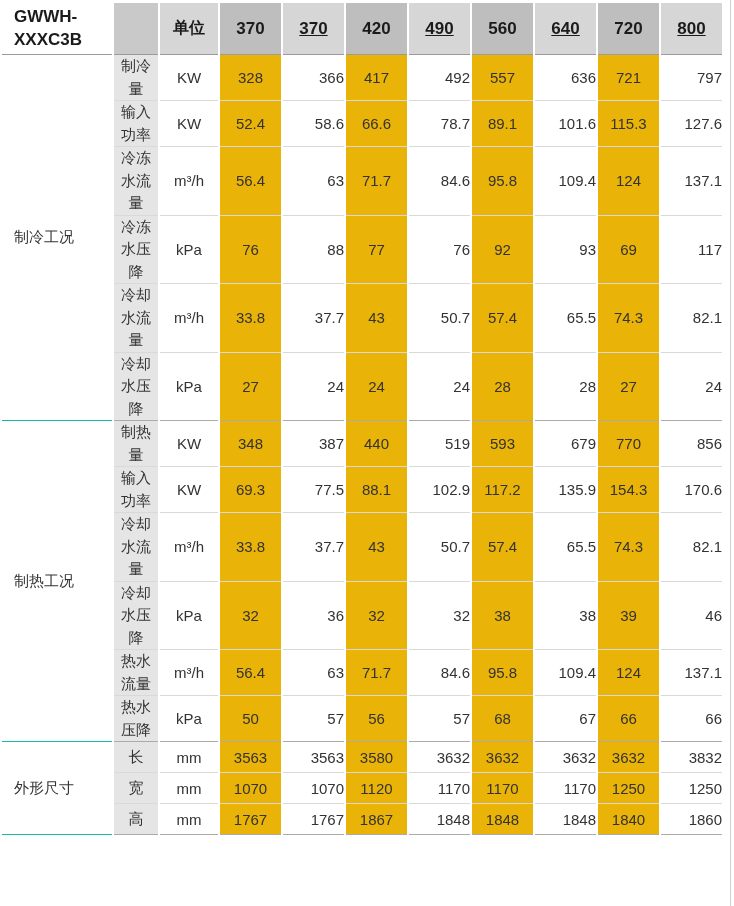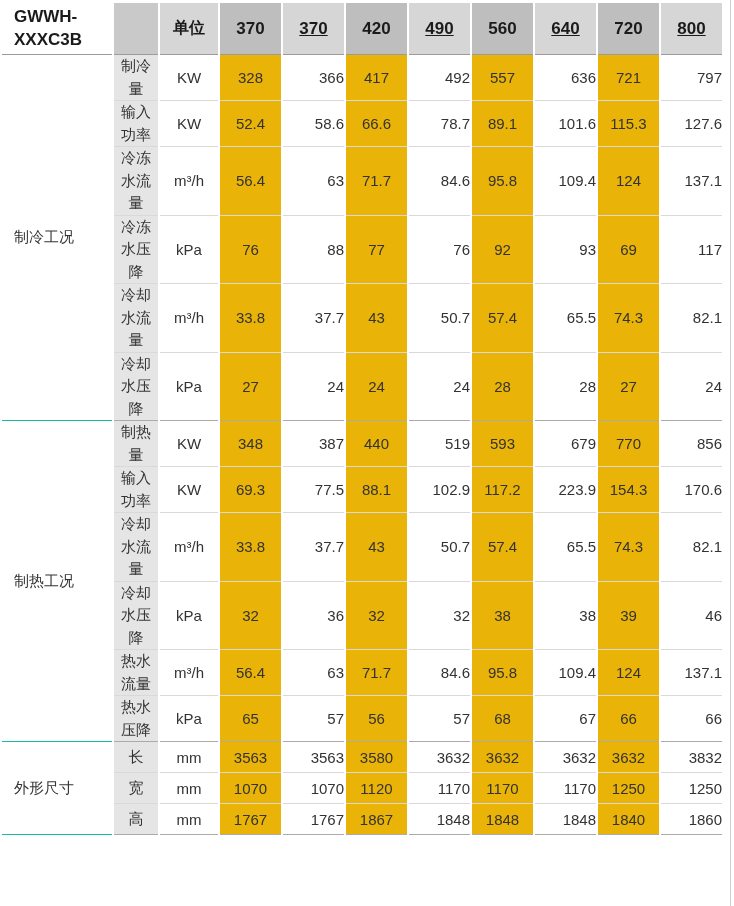--- a/index.html
+++ b/index.html
@@ -147,21 +147,21 @@
           <td class="val-light">856</td>
         </tr>
         <tr class="h2">
           <td class="label-cell">输入功率</td>
           <td class="unit-cell">KW</td>
           <td class="val-dark">69.3</td>
           <td class="val-light">77.5</td>
           <td class="val-dark">88.1</td>
           <td class="val-light">102.9</td>
           <td class="val-dark">117.2</td>
-          <td class="val-light">223.9</td>
+          <td class="val-light">135.9</td>
           <td class="val-dark">154.3</td>
           <td class="val-light">170.6</td>
         </tr>
         <tr class="h3">
           <td class="label-cell">冷却水流量</td>
           <td class="unit-cell">m³/h</td>
           <td class="val-dark">33.8</td>
           <td class="val-light">37.7</td>
           <td class="val-dark">43</td>
           <td class="val-light">50.7</td>
@@ -190,21 +190,21 @@
           <td class="val-dark">71.7</td>
           <td class="val-light">84.6</td>
           <td class="val-dark">95.8</td>
           <td class="val-light">109.4</td>
           <td class="val-dark">124</td>
           <td class="val-light">137.1</td>
         </tr>
         <tr class="h2 sec-end">
           <td class="label-cell">热水压降</td>
           <td class="unit-cell">kPa</td>
-          <td class="val-dark">65</td>
+          <td class="val-dark">50</td>
           <td class="val-light">57</td>
           <td class="val-dark">56</td>
           <td class="val-light">57</td>
           <td class="val-dark">68</td>
           <td class="val-light">67</td>
           <td class="val-dark">66</td>
           <td class="val-light">66</td>
         </tr>
         <tr class="h1">
           <td class="group-cell" rowspan="3">外形尺寸</td>

